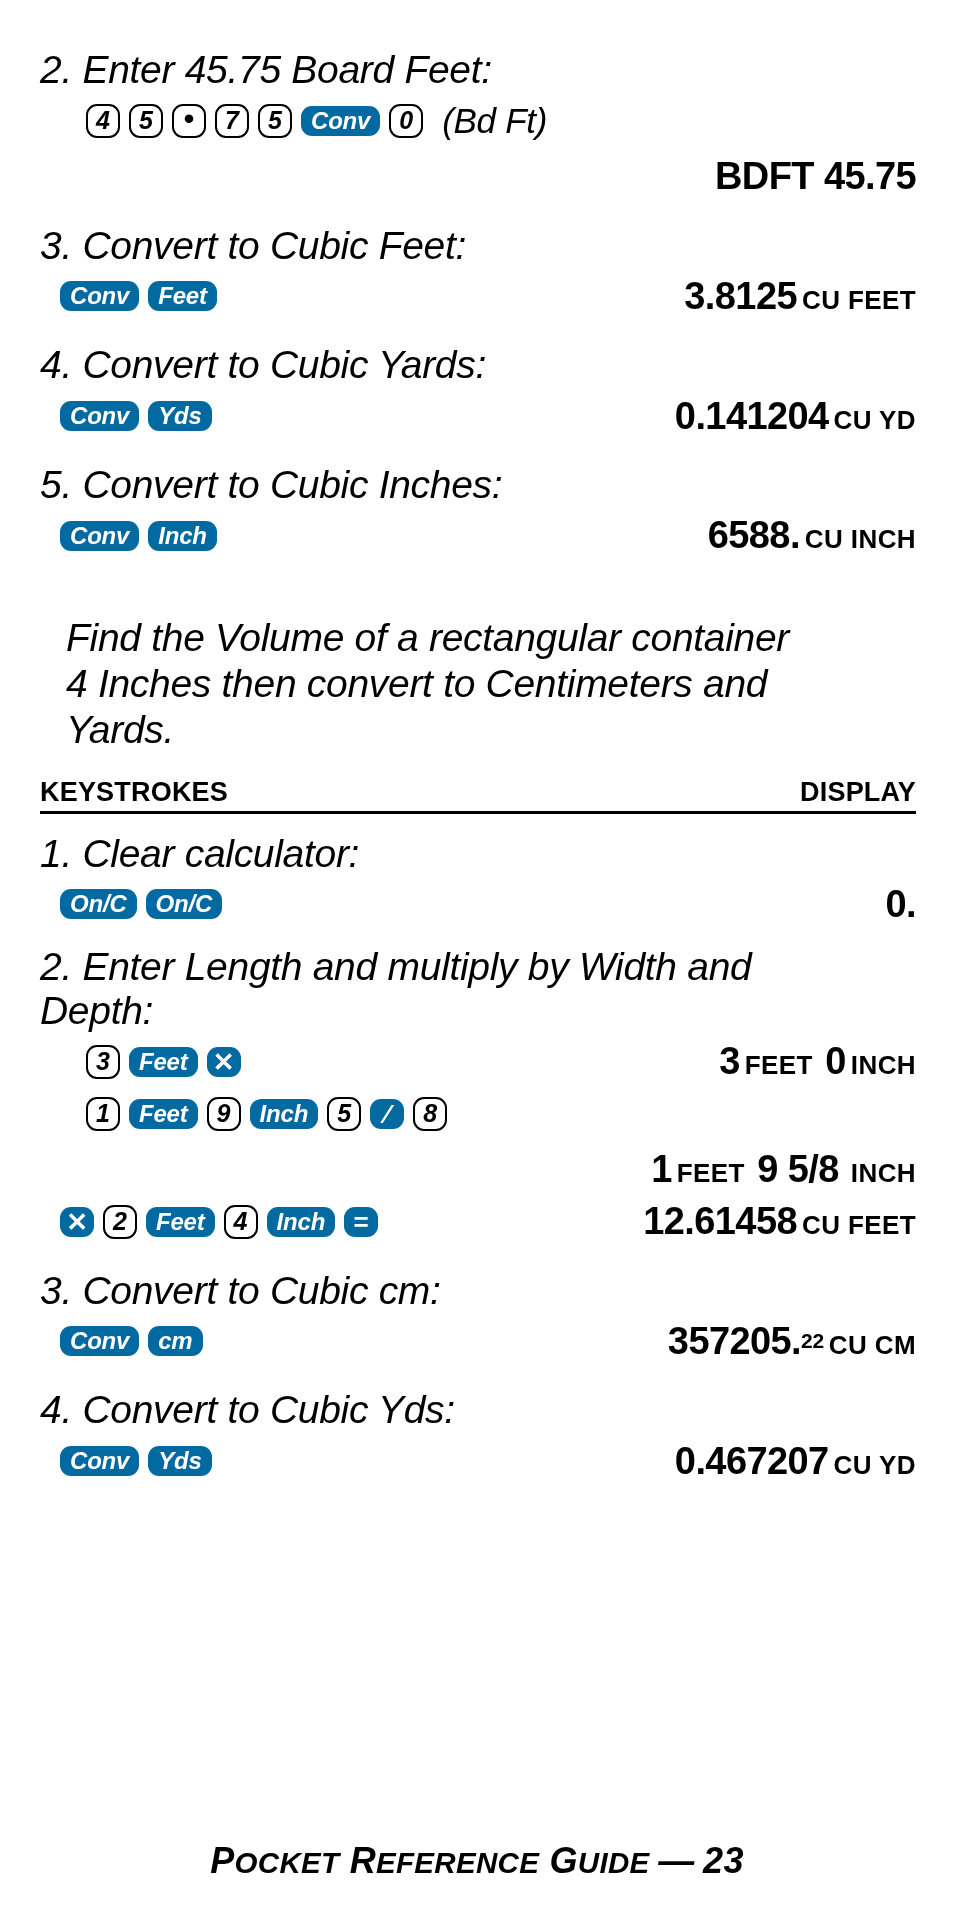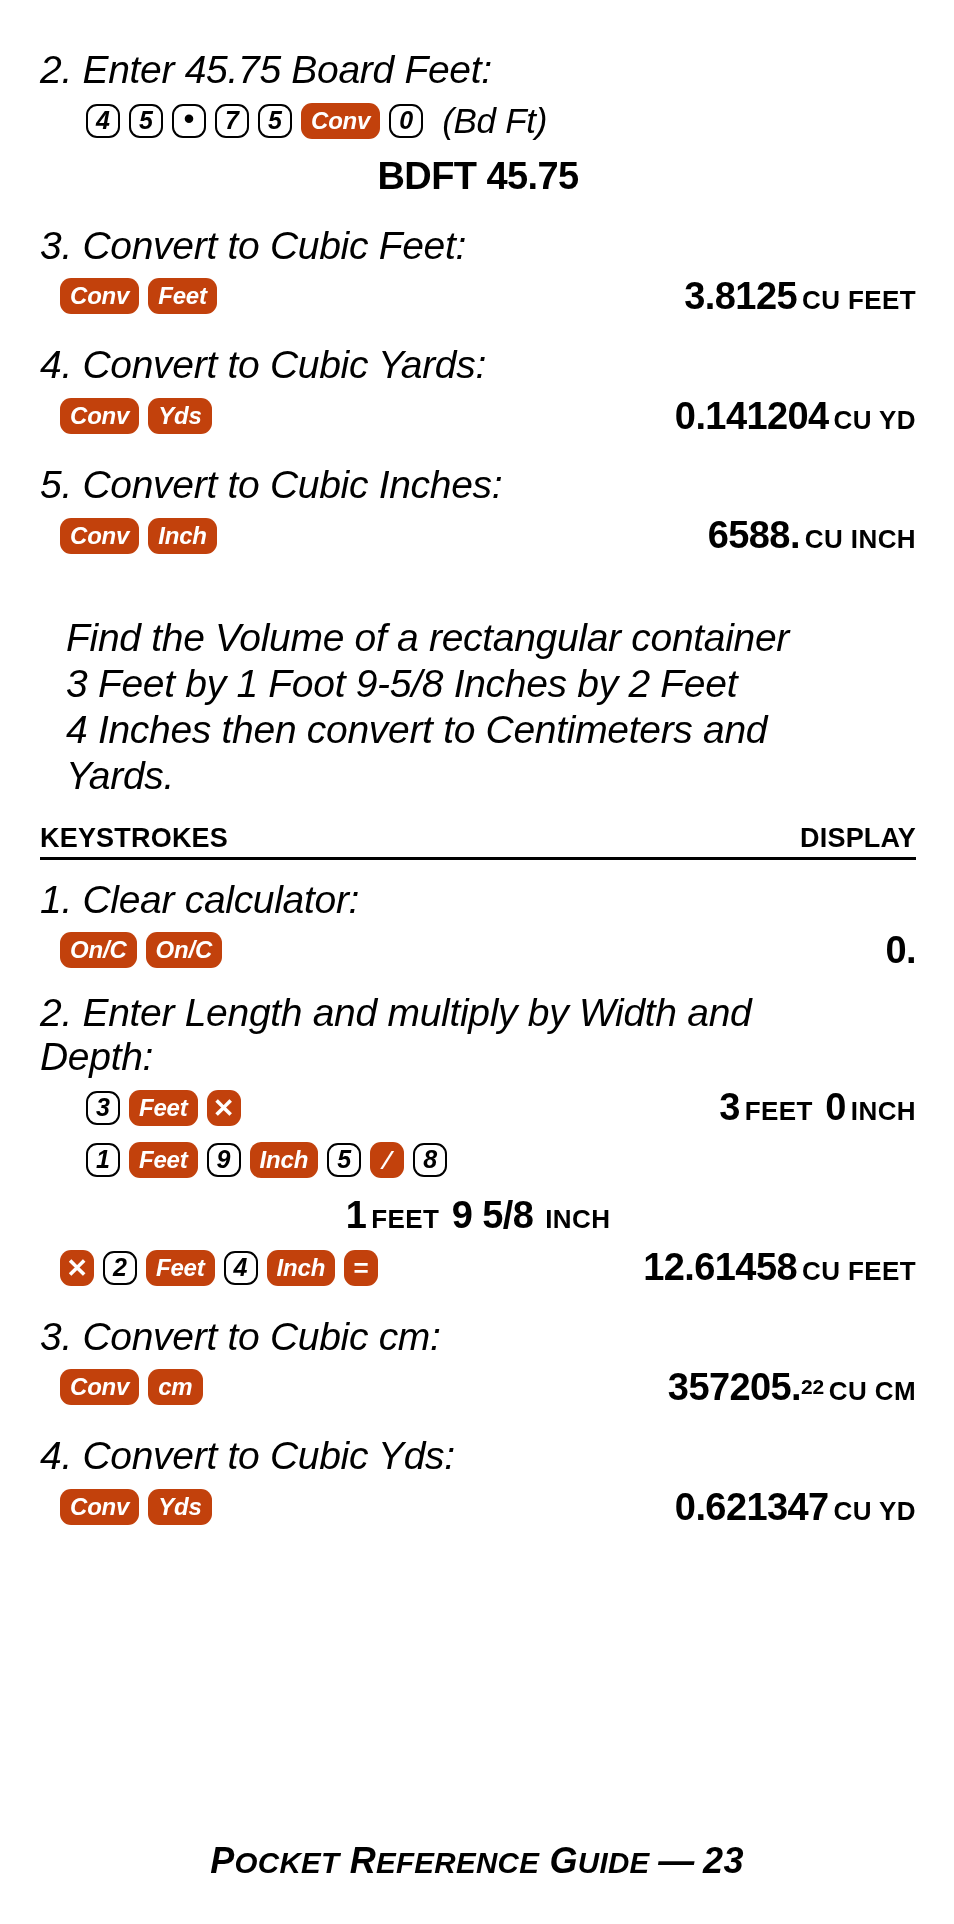--- a/index.html
+++ b/index.html
@@ -63,21 +63,21 @@
     gap: 9px;
     flex: 0 0 auto;
   }
   .disp {
     flex: 0 0 auto;
     text-align: right;
     white-space: nowrap;
   }
   .disp-row {
     display: flex;
-    justify-content: center;
+    justify-content: flex-end;
     min-height: 46px;
     align-items: center;
   }
 
   
   .key {
     display: inline-flex;
     align-items: center;
     justify-content: center;
     font-weight: bold;
@@ -92,24 +92,24 @@
     border-radius: 11px;
     min-width: 34px;
     height: 34px;
     padding: 0 6px;
     font-size: 25px;
     font-style: italic;
     font-family: "Liberation Sans", sans-serif;
   }
   
   .key.fn {
-    background: #c2410c;
+    background: #0369a1;
     color: #ffffff;
     border-radius: 11px;
-    height: 36px;
+    height: 30px;
     padding: 0 10px;
     font-size: 24px;
     font-style: italic;
     font-family: "Liberation Sans", sans-serif;
     letter-spacing: -0.2px;
   }
   .key.fn.sq {
     padding: 0;
     width: 34px;
     font-size: 26px;
@@ -237,21 +237,20 @@
       </div>
       <div class="disp">
         <span class="val">6588.</span><span class="unit">CU INCH</span>
       </div>
     </div>
 
     <div class="sp-56"></div>
 
     <div class="para">
       <span class="para-line">Find the Volume of a rectangular container</span>
-      <span class="para-line">3 Feet by 1 Foot 9-5/8 Inches by 2 Feet</span>
       <span class="para-line">4 Inches then convert to Centimeters and</span>
       <span class="para-line">Yards.</span>
     </div>
 
     <div class="sp-24"></div>
 
     <div class="table-head">
       <span>KEYSTROKES</span>
       <span>DISPLAY</span>
     </div>
@@ -344,21 +343,21 @@
     <div class="sp-24"></div>
 
     <div class="step-title">4. Convert to Cubic Yds:</div>
     <div class="sp-6"></div>
     <div class="ks-row indent-small">
       <div class="keys">
         <span class="key fn">Conv</span>
         <span class="key fn">Yds</span>
       </div>
       <div class="disp">
-        <span class="val">0.621347</span><span class="unit">CU YD</span>
+        <span class="val">0.467207</span><span class="unit">CU YD</span>
       </div>
     </div>
 
   </div>
 
   <div class="footer">
     <span class="sc-big"><span style="font-size: 1em;">P</span><span style="font-size: 0.82em;">OCKET</span> <span style="font-size: 1em;">R</span><span style="font-size: 0.82em;">EFERENCE</span> <span style="font-size: 1em;">G</span><span style="font-size: 0.82em;">UIDE</span></span>
     <span class="sc-big">—</span>
     <span class="sc-big">23</span>
   </div>

